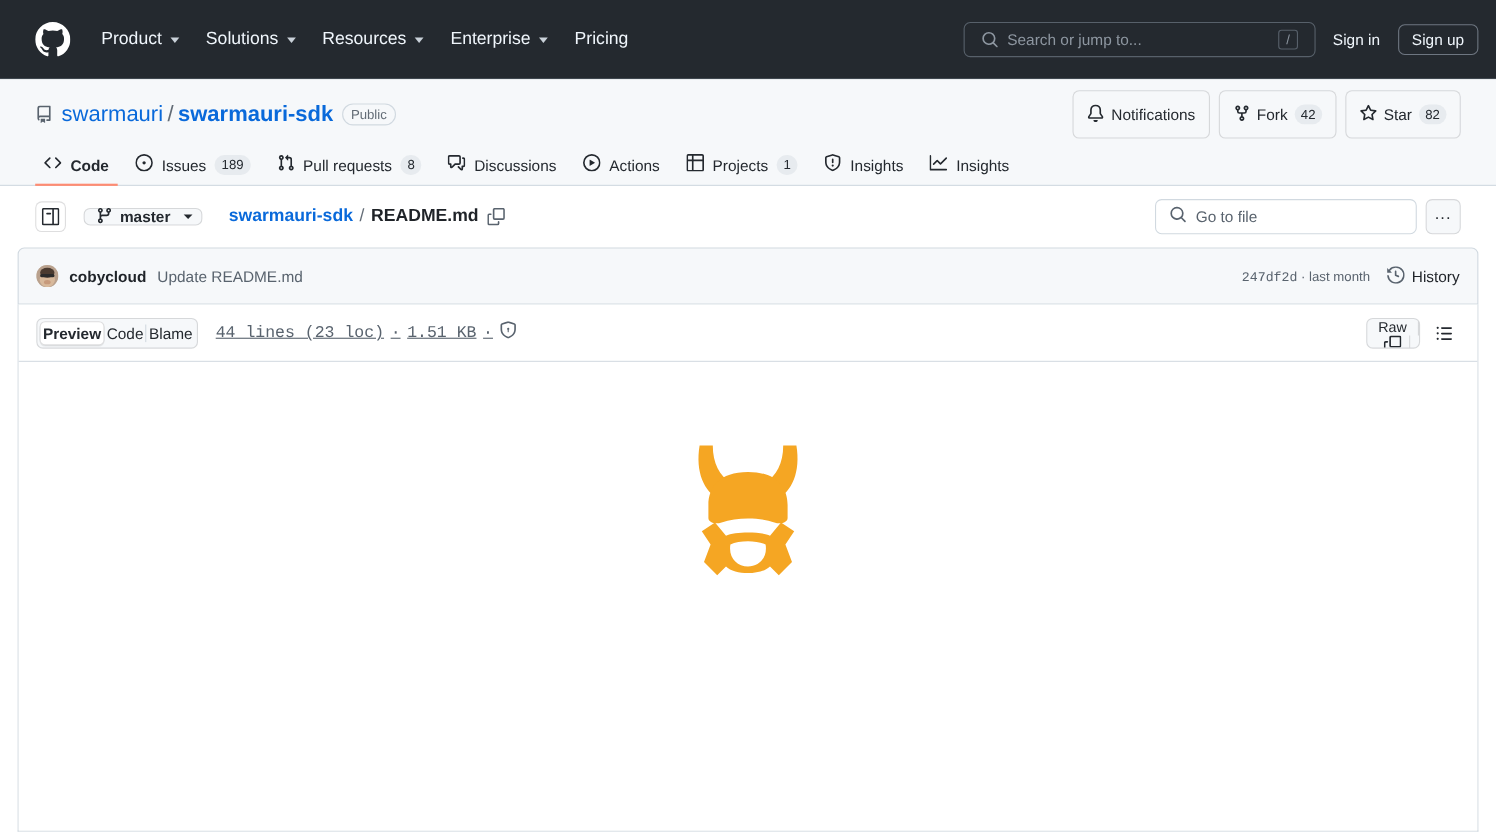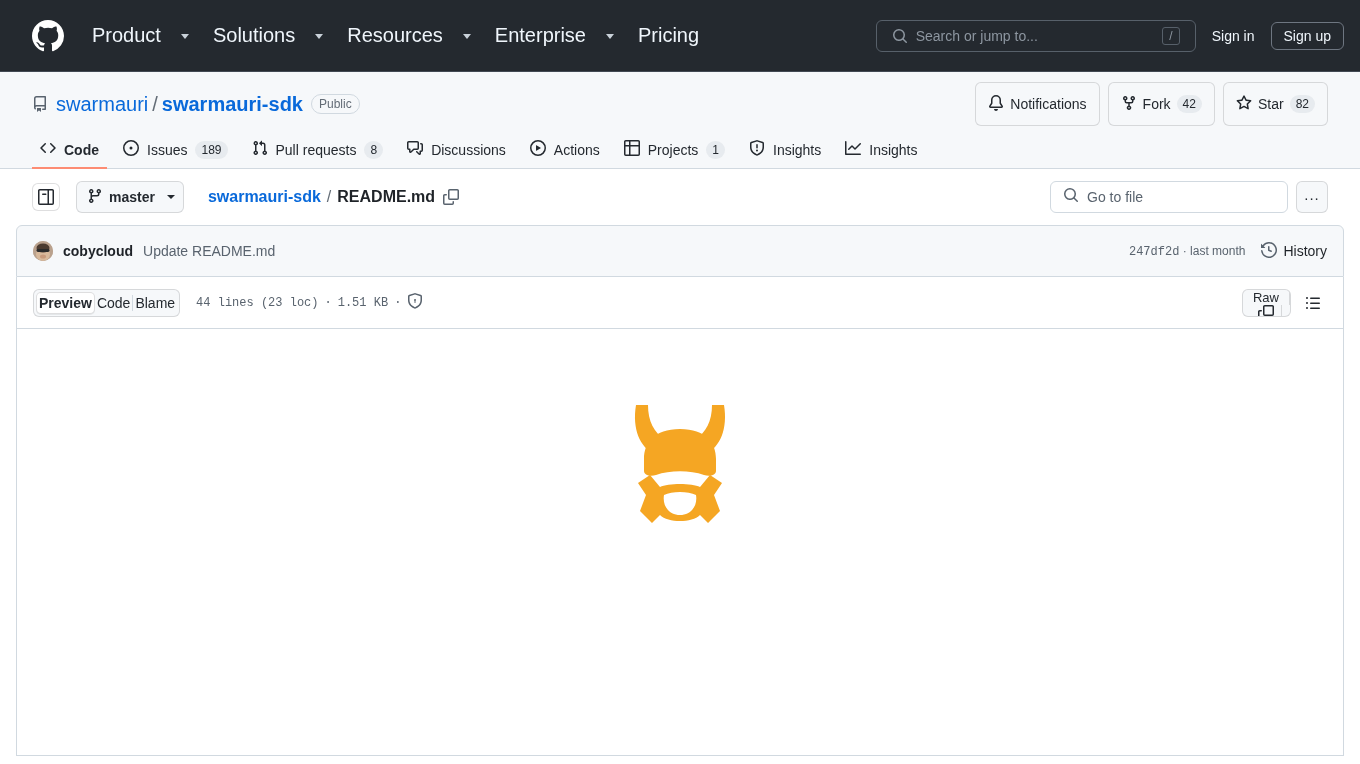--- a/index.html
+++ b/index.html
@@ -17,23 +17,23 @@
     background: #24292f;
     display: flex;
     align-items: center;
     padding: 0 16px 0 32px;
     border-bottom: 1px solid #424a53;
   }
   .gh-mark { width: 32px; height: 32px; flex: 0 0 auto; margin-right: 16px; }
   .gh-mark svg { display: block; }
   .global-nav { display: flex; align-items: center; gap: 0; }
   .nav-item {
-    display: flex; align-items: center; gap: 20px;
+    display: flex; align-items: center; gap: 8px;
     color: #f0f6fc;
-    font-size: 20px;
+    font-size: 16px;
     padding: 8px 12px;
     cursor: pointer;
     white-space: nowrap;
   }
   .caret-down {
     width: 0; height: 0;
     border-left: 4px solid transparent;
     border-right: 4px solid transparent;
     border-top: 5px solid #c9d1d9;
     margin-top: 2px;
@@ -164,21 +164,21 @@
     display: flex; align-items: center; justify-content: center;
     cursor: pointer;
     background: #fff;
   }
   .branch-btn {
     margin-left: 16px;
     display: flex; align-items: center; gap: 6px;
     background: #f6f8fa;
     border: 1px solid rgba(31,35,40,0.15);
     border-radius: 6px;
-    height: 32px;
+    height: 16px;
     padding: 0 8px 0 10px;
     font-size: 14px;
     font-weight: bold;
     color: #24292f;
     cursor: pointer;
   }
   .branch-btn .caret {
     width: 0; height: 0;
     border-left: 4px solid transparent;
     border-right: 4px solid transparent;
@@ -287,23 +287,23 @@
     background: #fff;
     font-weight: bold;
     box-shadow: 0 1px 0 rgba(31,35,40,0.08);
     border: 1px solid rgba(31,35,40,0.15);
     line-height: 20px;
   }
   .seg-div { width: 1px; height: 16px; background: #d1d9e0; }
   .file-meta {
     margin-left: 16px;
     font-family: "Liberation Mono", monospace;
-    font-size: 12px;
+    font-size: 15px;
     color: #59636e;
-    display: flex; align-items: center; gap: 6px;
+    display: flex; align-items: center; gap: 6px; text-decoration: underline;
   }
   .file-toolbar-right {
     margin-left: auto;
     display: flex; align-items: center; gap: 8px;
     padding-right: 8px;
   }
   .btn-group {
     display: flex; align-items: center;
     border: 1px solid rgba(31,35,40,0.15);
     border-radius: 6px;

